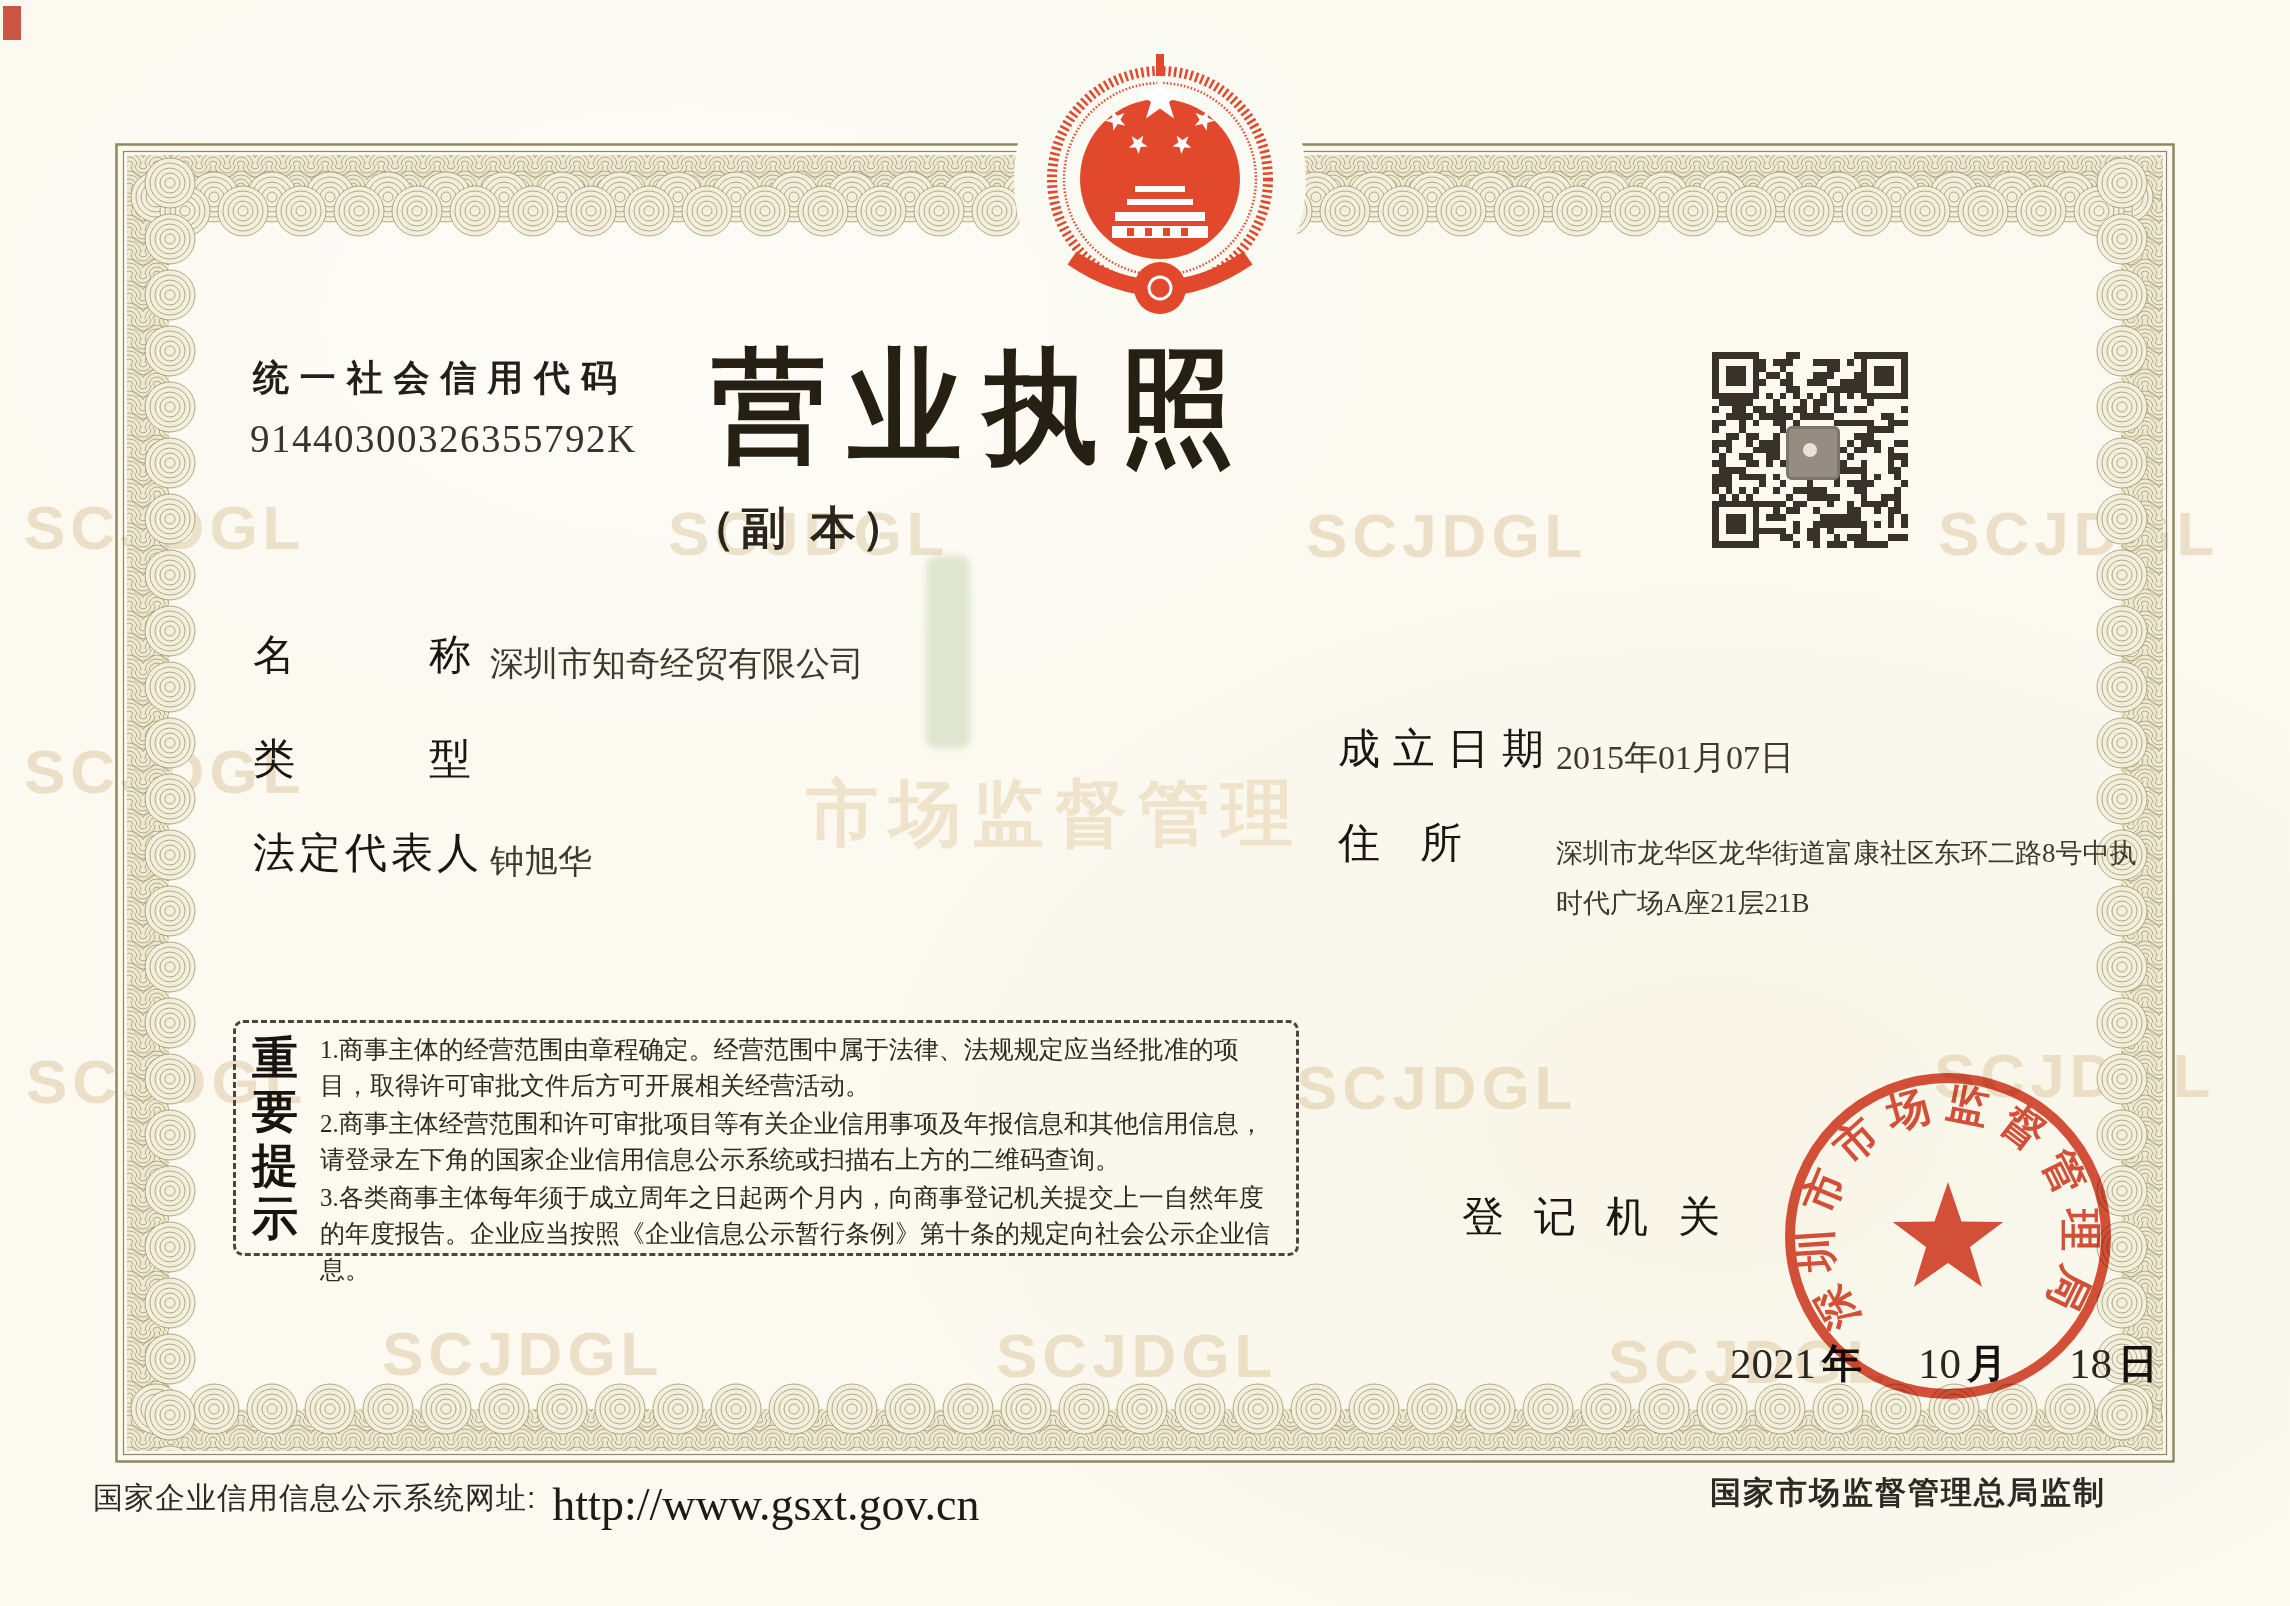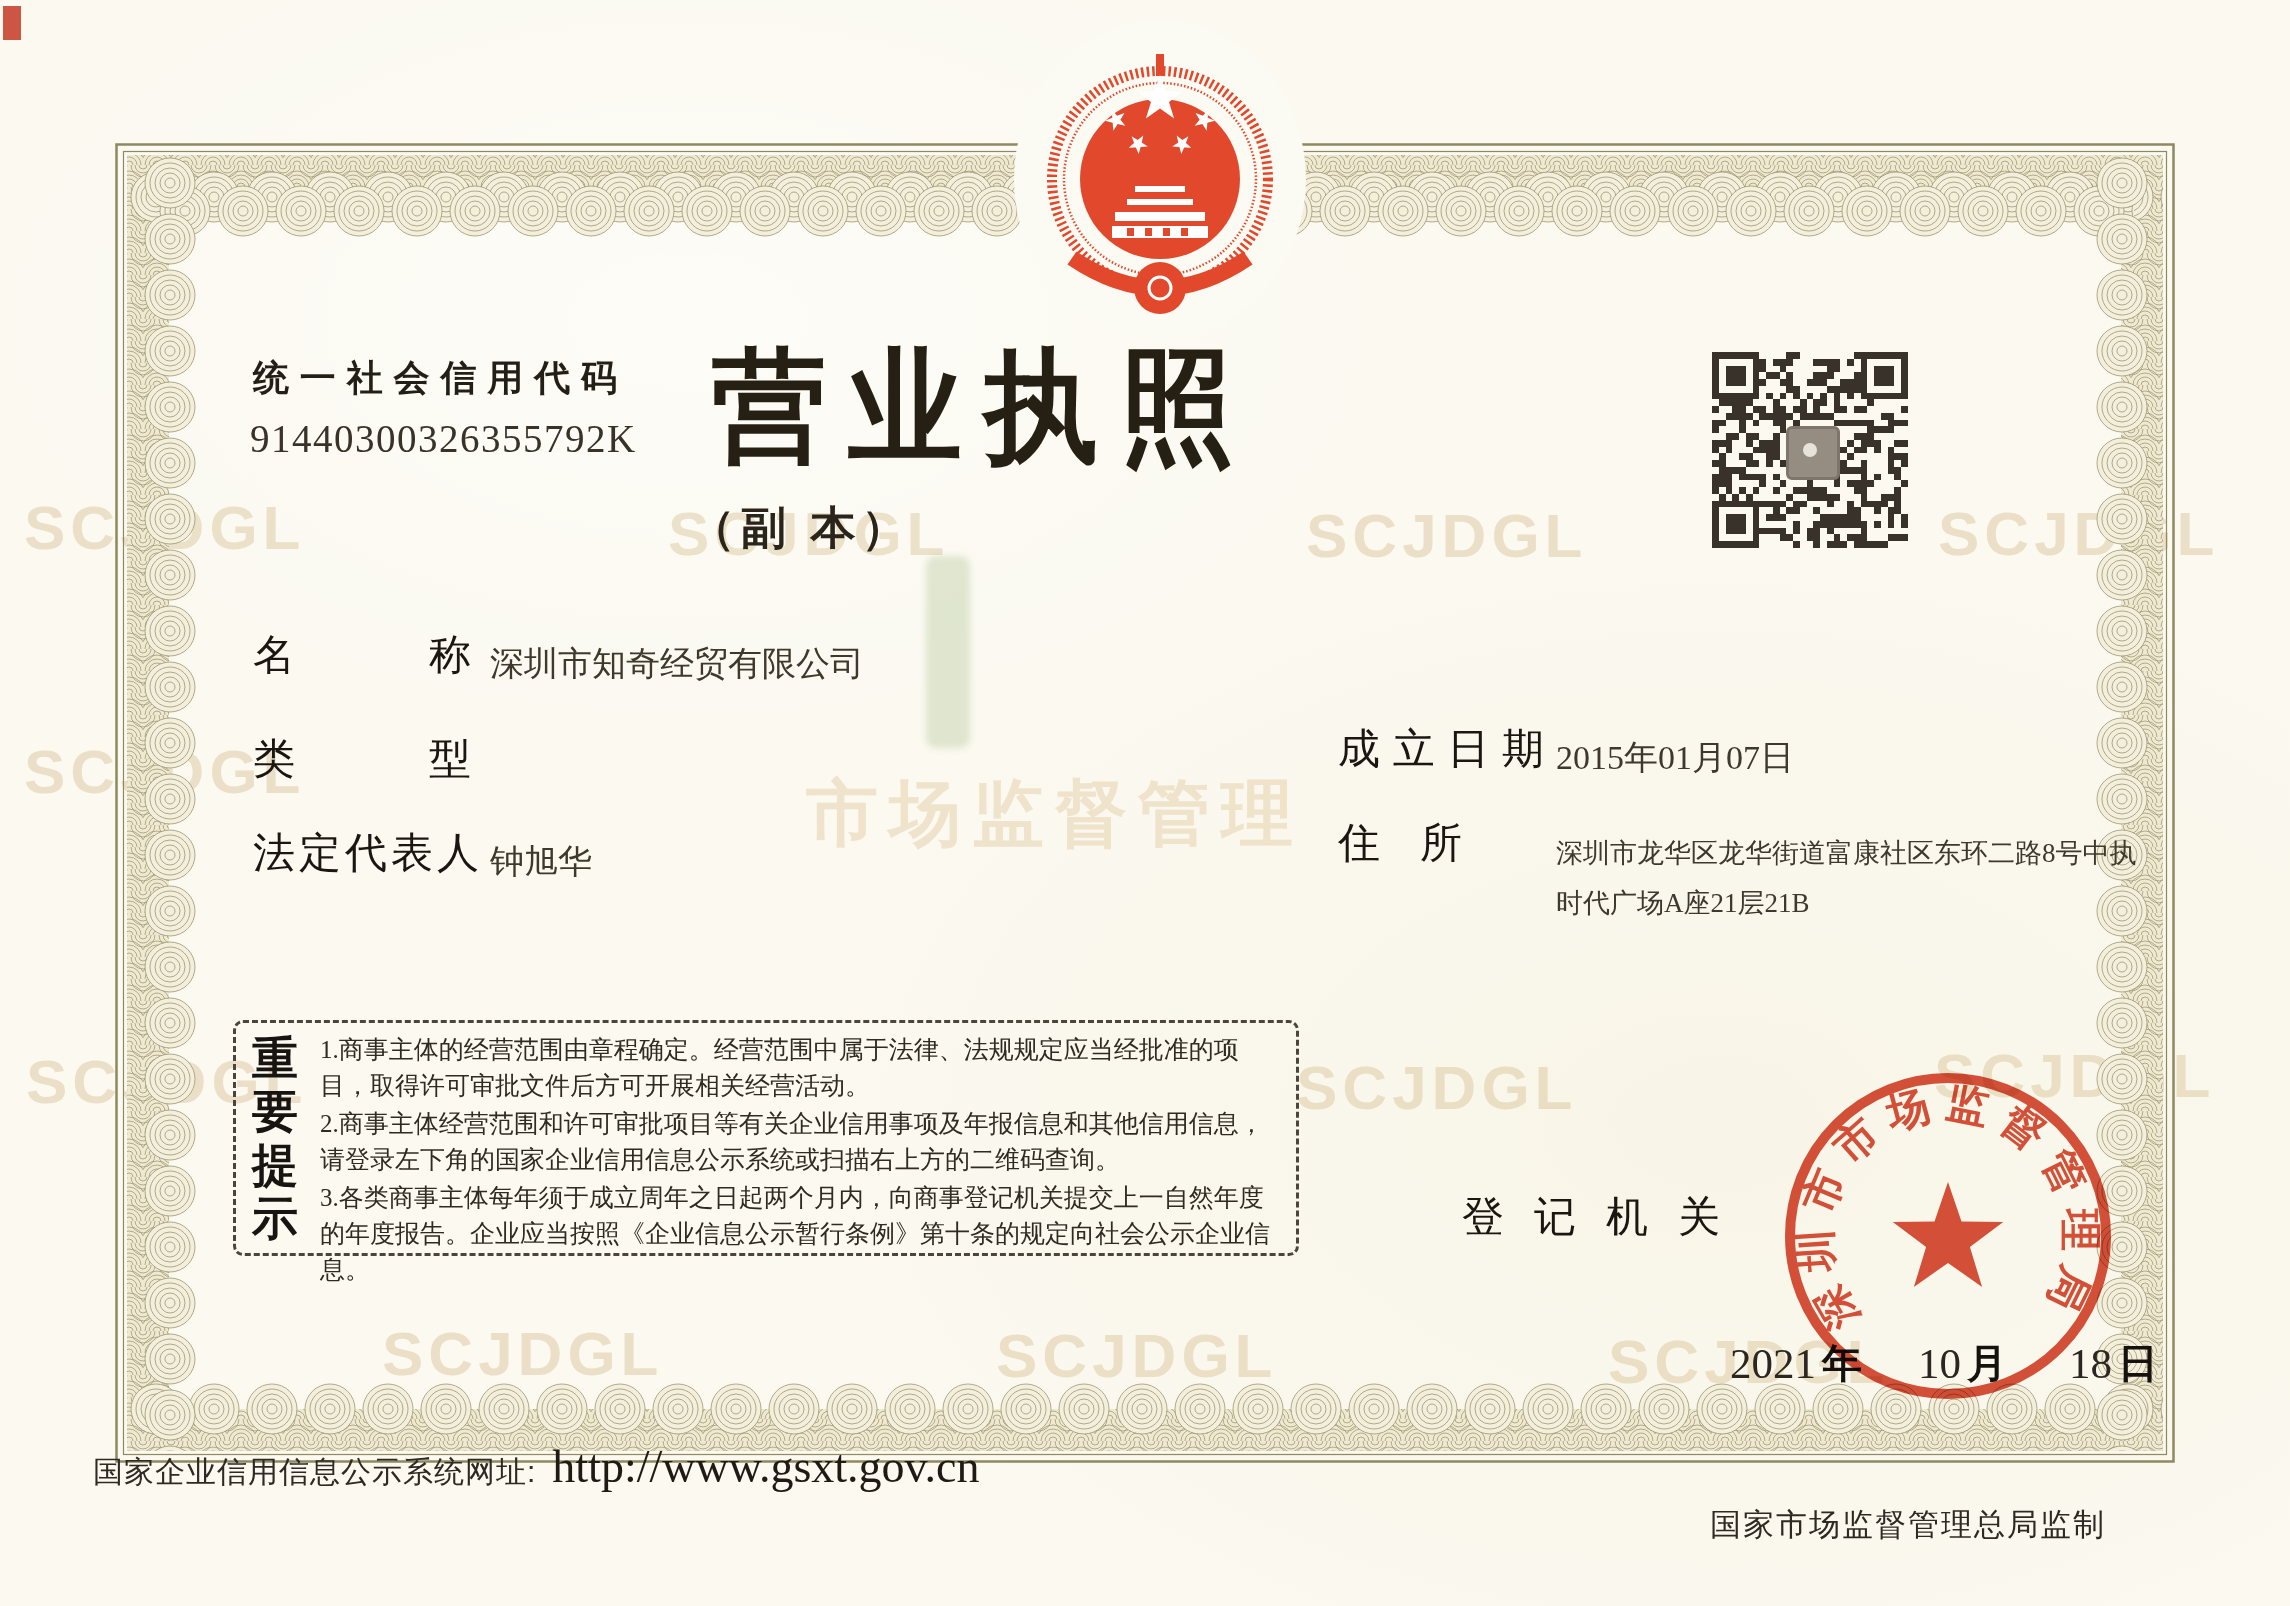--- a/index.html
+++ b/index.html
@@ -76,24 +76,24 @@
   .reg-label{left:1462px;top:1196px;width:258px}
   .date-row{position:absolute;left:1730px;top:1336px;display:flex;align-items:center;white-space:nowrap}
   .d-num{font-family:"Liberation Serif",serif;font-size:43px;color:#2b2620}
   .d-unit{font-family:"Liberation Sans",sans-serif;font-weight:700;font-size:40px;color:#14110e;margin-left:6px}
   .d-gap1{width:56px}.d-gap2{width:62px}
 
   
   .seal{position:absolute;left:1762px;top:1050px;z-index:6;mix-blend-mode:multiply;opacity:.92}
 
   
-  .footer-left{position:absolute;left:93px;top:1440px;display:flex;align-items:flex-end}
+  .footer-left{position:absolute;left:93px;top:1478px;display:flex;align-items:flex-start}
   .f-label{font-size:30px;font-weight:500;color:#2e2922;letter-spacing:1px}
   .f-url{font-family:"Liberation Serif",serif;font-size:46px;color:#1f1a14;margin-left:16px}
-  .footer-right{position:absolute;right:184px;top:1504px;font-size:31px;font-weight:400;
+  .footer-right{position:absolute;right:184px;top:1472px;font-size:31px;font-weight:700;
                 color:#2e2922;letter-spacing:2px}
 
   
   .corner-mark{position:absolute;left:3px;top:6px;width:18px;height:34px;background:#c23b25;
                opacity:.85;z-index:7}
   .green-ghost{position:absolute;left:926px;top:556px;width:44px;height:192px;border-radius:10px;
                background:rgba(150,178,120,.28);filter:blur(3px);z-index:1}
 </style>
 </head>
 <body>

